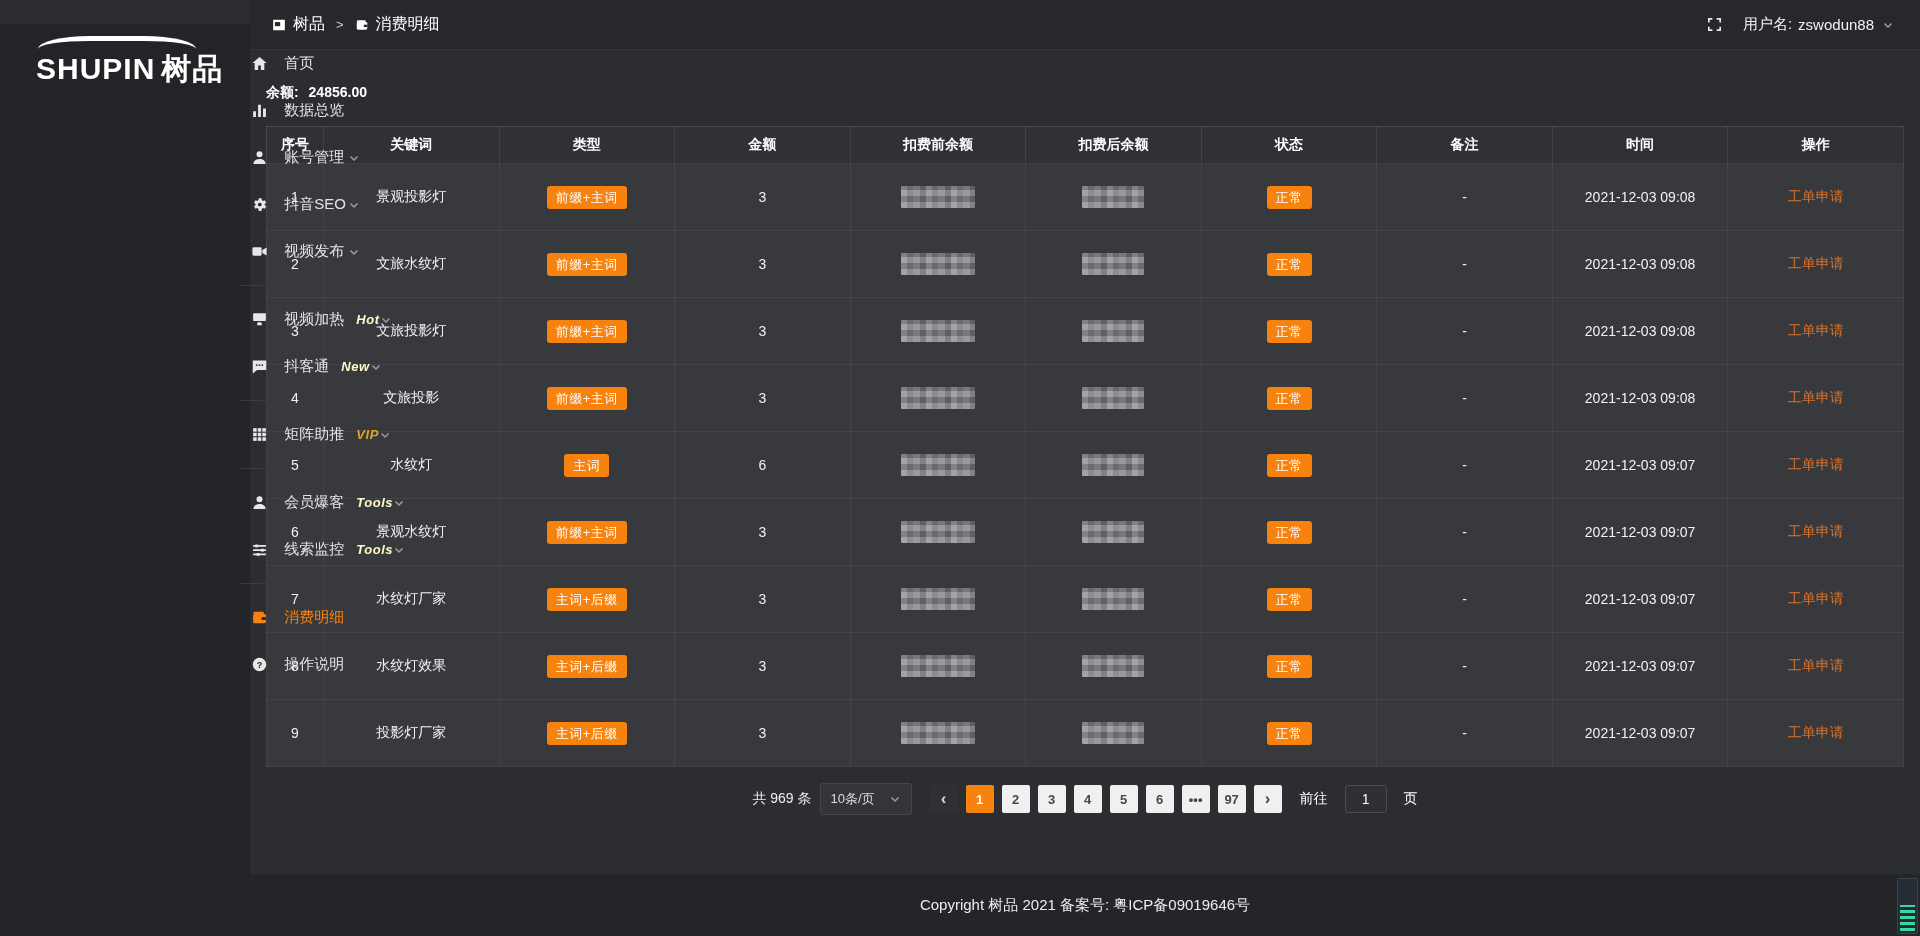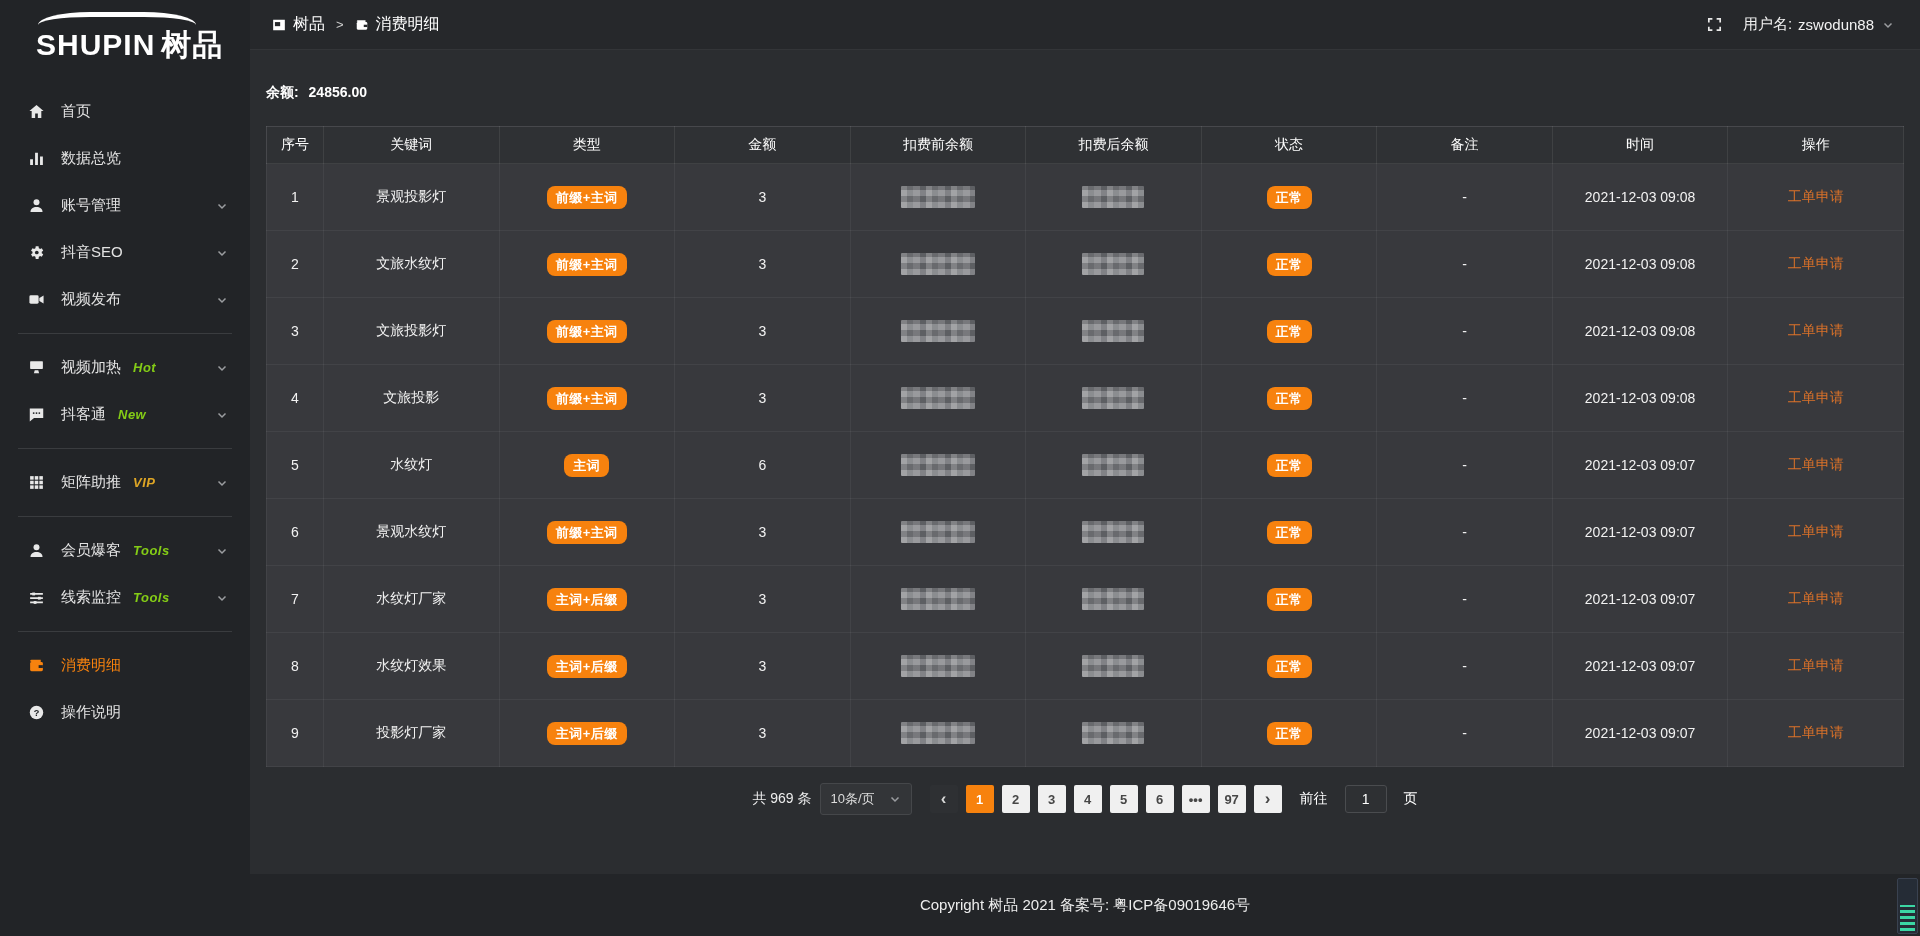--- a/index.html
+++ b/index.html
@@ -2,32 +2,32 @@
 <html><head>
 <meta charset="utf-8">
 <style>
   * { margin:0; padding:0; box-sizing:border-box; }
   html,body { width:1920px; height:936px; overflow:hidden; }
   body {
     font-family:"Liberation Sans","DejaVu Sans",sans-serif;
     background:#2b2d30; color:#f0f0f0; display:flex;
   }
   
-  .sidebar { width:250px; flex:0 0 250px; background:#222427; display:flex; flex-direction:column; padding-bottom:10px; }
+  .sidebar { width:250px; flex:0 0 250px; background:#222427; display:flex; flex-direction:row; padding-bottom:10px;margin-top:24px; }
   .logo { padding:12px 0 6px 36px; color:#fff; }
   .logo-arc { width:158px; height:13px; border-top:5px solid #fff; border-radius:120px 120px 0 0 / 30px 30px 0 0; margin-left:2px; }
   .logo-text { font-size:30px; font-weight:800; letter-spacing:1px; white-space:nowrap; }
   .logo-cn { margin-left:6px; }
   .menu { flex:1; padding-top:16px; }
   .menu-item { height:47px; display:flex; align-items:center; padding:0 22px 0 26px; color:#e3e3e3; font-size:15px; cursor:pointer; position:relative; }
   .mi-icon { width:20px; height:20px; margin-right:15px; display:inline-flex; align-items:center; justify-content:center; color:#e8e8e8; flex:0 0 20px; }
   .mi-icon svg { width:17px; height:17px; }
   .mi-label { flex:0 0 auto; }
   .mi-tag { font-size:13px; font-weight:bold; font-style:italic; margin-left:12px; letter-spacing:.5px; }
-  .tag-red { color:#84cc16; }
+  .tag-red { color:#fef9c3; }
   .tag-gold { color:#dfa625; }
   .mi-chevron { margin-left:auto; color:#9b9da0; display:inline-flex; }
   .mi-chevron svg { width:12px; height:12px; }
   .menu-item.active, .menu-item.active .mi-icon { color:#f7820e; }
   .menu-divider { height:1px; background:#3a3c3f; margin:10px 18px; }
   
   .main { flex:1; display:flex; flex-direction:column; min-width:0; }
   .topbar { height:50px; flex:0 0 50px; background:#26282b; border-bottom:1px solid #333538; display:flex; align-items:center; justify-content:space-between; padding:0 26px 0 22px; }
   .breadcrumb { display:flex; align-items:center; gap:9px; font-size:16px; color:#fff; }
   .crumb { display:flex; align-items:center; gap:7px; cursor:pointer; }
@@ -38,31 +38,31 @@
   .fullscreen-btn { display:inline-flex; color:#e8e8e8; cursor:pointer; }
   .fullscreen-btn svg { width:17px; height:17px; }
   .user-dropdown { display:flex; align-items:center; gap:6px; font-size:15px; color:#f2f2f2; cursor:pointer; }
   .user-dropdown .mi-chevron { margin-left:2px; }
   
   .content { flex:1; padding:0 16px; overflow:hidden; }
   .balance-line { margin:34px 0 24px 0; font-size:14px; font-weight:bold; color:#fff; }
   .balance-line .balance-value { margin-left:6px; }
   table.data-table { width:100%; border-collapse:collapse; background:#38393d; table-layout:fixed; }
   .data-table th {
-    background:#2f3134; height:37px; font-size:14px; font-weight:normal; color:#fff;
+    background:#2f3134; height:37px; font-size:14px; font-weight:bold; color:#fff;
     border:1px solid rgba(255,255,255,.08); text-align:center;margin-left:28px;
   }
   .data-table td {
     height:67px; text-align:center; font-size:14px; color:#f2f2f2;
     border:1px solid rgba(255,255,255,.055);
   }
   .data-table col.c-num { width:57px; }
   .badge {
-    display:inline-block; background:#f7820e; color:#fff; font-size:13px; font-weight:bold;
-    padding:5px 9px; border-radius:8px; line-height:1; letter-spacing:.5px;
+    display:inline-block; background:#f7820e; color:#fff; font-size:13px; font-weight:normal;
+    padding:5px 9px; border-radius:3px; line-height:1; letter-spacing:.5px;
   }
   .blur-box {
     display:inline-block; width:74px; height:22px; vertical-align:middle; border-radius:1px; opacity:.9;
     background:
       repeating-linear-gradient(0deg, rgba(255,255,255,.18) 0 6px, rgba(0,0,0,.12) 6px 12px),
       repeating-linear-gradient(90deg, #9c9da0 0 6px, #7e8084 6px 12px, #909195 12px 19px, #707276 19px 25px);
   }
   td .blur-after { width:62px; }
   .action-link { color:#db7229; cursor:pointer; text-decoration:none; }
   

